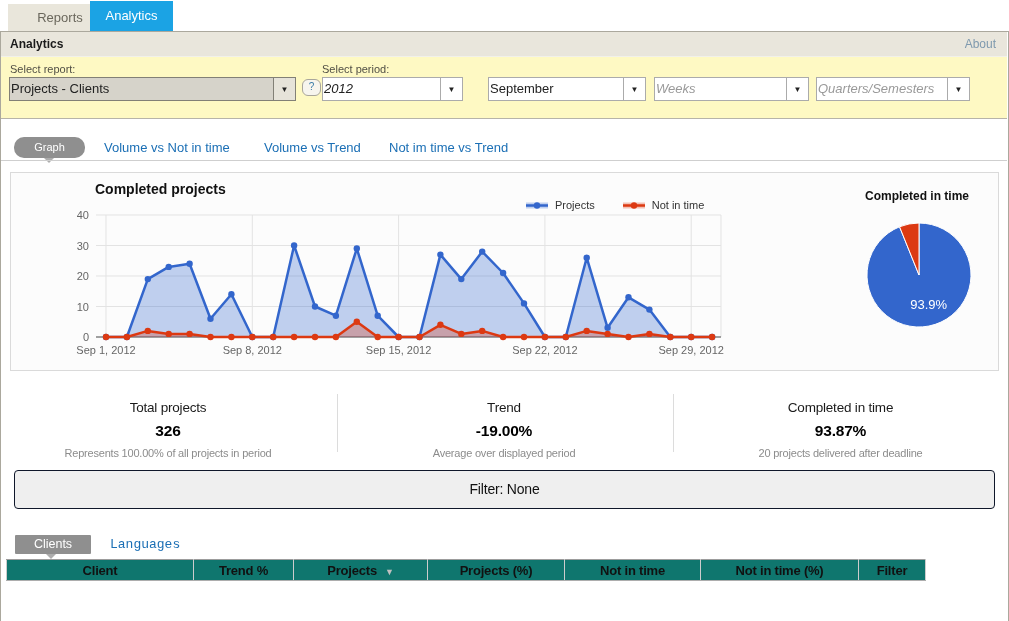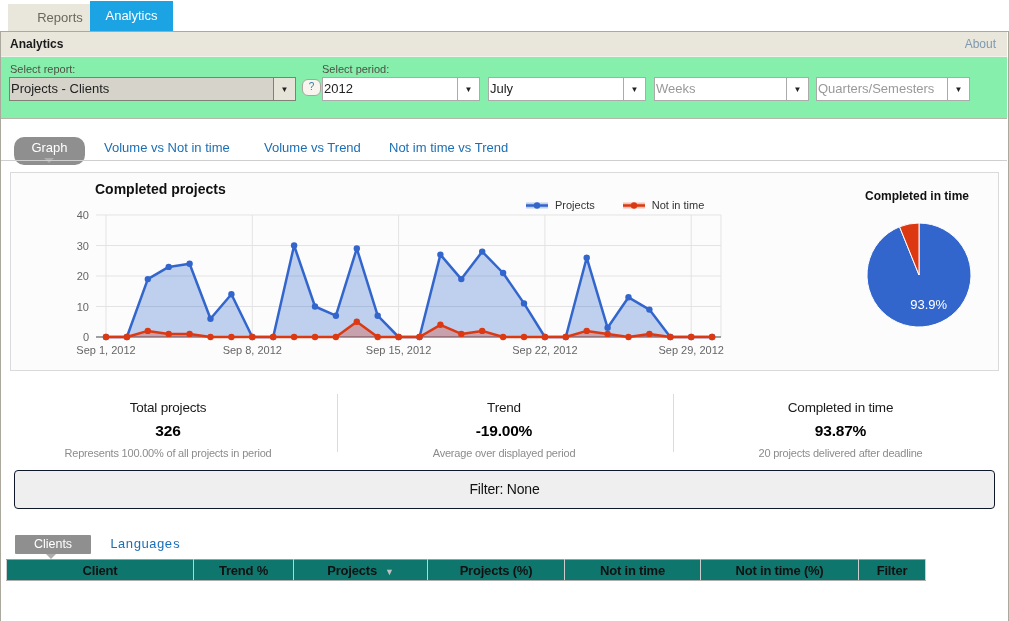--- a/index.html
+++ b/index.html
@@ -11,39 +11,39 @@
   #tab-analytics{left:90px;top:1px;width:83px;height:30px;line-height:30px;background:#1BA3E4;color:#fff;}
   
   #frame{position:absolute;left:0;top:31px;width:1007px;height:590px;
          border:1px solid #ABA89D;border-bottom:none;background:#fff;}
   
   #header-bar{position:absolute;left:1px;top:32px;width:1006px;height:24px;background:#E9E6DC;
               border-bottom:1px solid #F2F1EA;}
   #page-title{position:absolute;left:9px;top:5px;font-size:12px;font-weight:bold;color:#1A1A1A;}
   #about-link{position:absolute;right:11px;top:5px;font-size:12px;color:#7E99AE;text-decoration:none;cursor:pointer;}
   
-  #select-area{position:absolute;left:1px;top:57px;width:1006px;height:61px;background:#86efac;
+  #select-area{position:absolute;left:1px;top:57px;width:1006px;height:61px;background:#fef9c3;
                border-bottom:1px solid #B7B4A9;}
   .ctl-label{position:absolute;top:6px;font-size:11px;color:#514F45;}
   #report-label{left:9px;}  #period-label{left:321px;}
   .dd{position:absolute;top:20px;height:24px;border:1px solid #ABABAB;background:#fff;display:flex;box-sizing:border-box;}
   .dd-value{flex:1;font-size:13px;line-height:22px;padding-left:1px;color:#222;white-space:nowrap;overflow:hidden;}
   .dd-arrow{width:21px;border-left:1px solid #ABABAB;background:#fff;display:flex;align-items:center;justify-content:center;font-size:8px;color:#222;cursor:pointer;}
-  .dd.placeholder .dd-value{color:#999;}
+  .dd.placeholder .dd-value{font-style:italic;color:#999;}
   #dd-report{left:8px;width:287px;background:#D6D3CA;border-color:#828076;}
   #dd-report .dd-arrow{background:#E6E3D9;border-left-color:#828076;}
-  #dd-year{left:321px;width:158px;}
+  #dd-year{left:321px;width:141px;font-style:italic;}
   #dd-month{left:487px;width:158px;}
   #dd-weeks{left:653px;width:155px;}
   #dd-quarters{left:815px;width:154px;}
   #help-bubble{position:absolute;left:301px;top:22px;width:17px;height:15px;border:1px solid #A9A69B;border-radius:6px;
                background:#F7F5EE;color:#3A7CA8;font-size:10px;text-align:center;line-height:14px;cursor:pointer;}
   
   .pill{position:absolute;background:#8F8F8F;border-radius:10px;color:#fff;text-align:center;cursor:pointer;}
-  #pill-graph{left:14px;top:137px;width:71px;height:28px;font-size:13px;line-height:21px;}
+  #pill-graph{left:14px;top:137px;width:71px;height:21px;font-size:11px;line-height:21px;}
   .pointer{position:absolute;width:0;height:0;border-left:5px solid transparent;border-right:5px solid transparent;border-top:5px solid #ADADAD;}
   #graph-pointer{left:44px;top:158px;}
   .view-link{position:absolute;top:140px;font-size:13px;color:#1B6FB5;text-decoration:none;cursor:pointer;}
   #lnk-vnt{left:104px;} #lnk-vt{left:264px;} #lnk-ntt{left:389px;}
   #viewtabs-rule{position:absolute;left:1px;top:160px;width:1006px;height:0;border-bottom:1px solid #CFCFCF;}
   
   #chart-panel{position:absolute;left:10px;top:172px;width:987px;height:197px;background:#FCFCFC;border:1px solid #DADADA;}
   #line-title{position:absolute;left:84px;top:8px;font-size:14px;font-weight:bold;color:#111;}
   #linechart{position:absolute;left:0;top:0;}
   svg text{font-family:"Liberation Sans",sans-serif;}
@@ -102,21 +102,21 @@
     </div>
     <div id="help-bubble"><span>?</span></div>
 
     <div class="dd" id="dd-year">
       <div class="dd-value">2012</div>
       <div class="dd-arrow">
           <span>▼</span>
         </div>
     </div>
     <div class="dd" id="dd-month">
-      <div class="dd-value">July</div>
+      <div class="dd-value">September</div>
       <div class="dd-arrow">
           <span>▼</span>
         </div>
     </div>
     <div class="dd placeholder" id="dd-weeks">
       <div class="dd-value">Weeks</div>
       <div class="dd-arrow">
           <span>▼</span>
         </div>
     </div>

